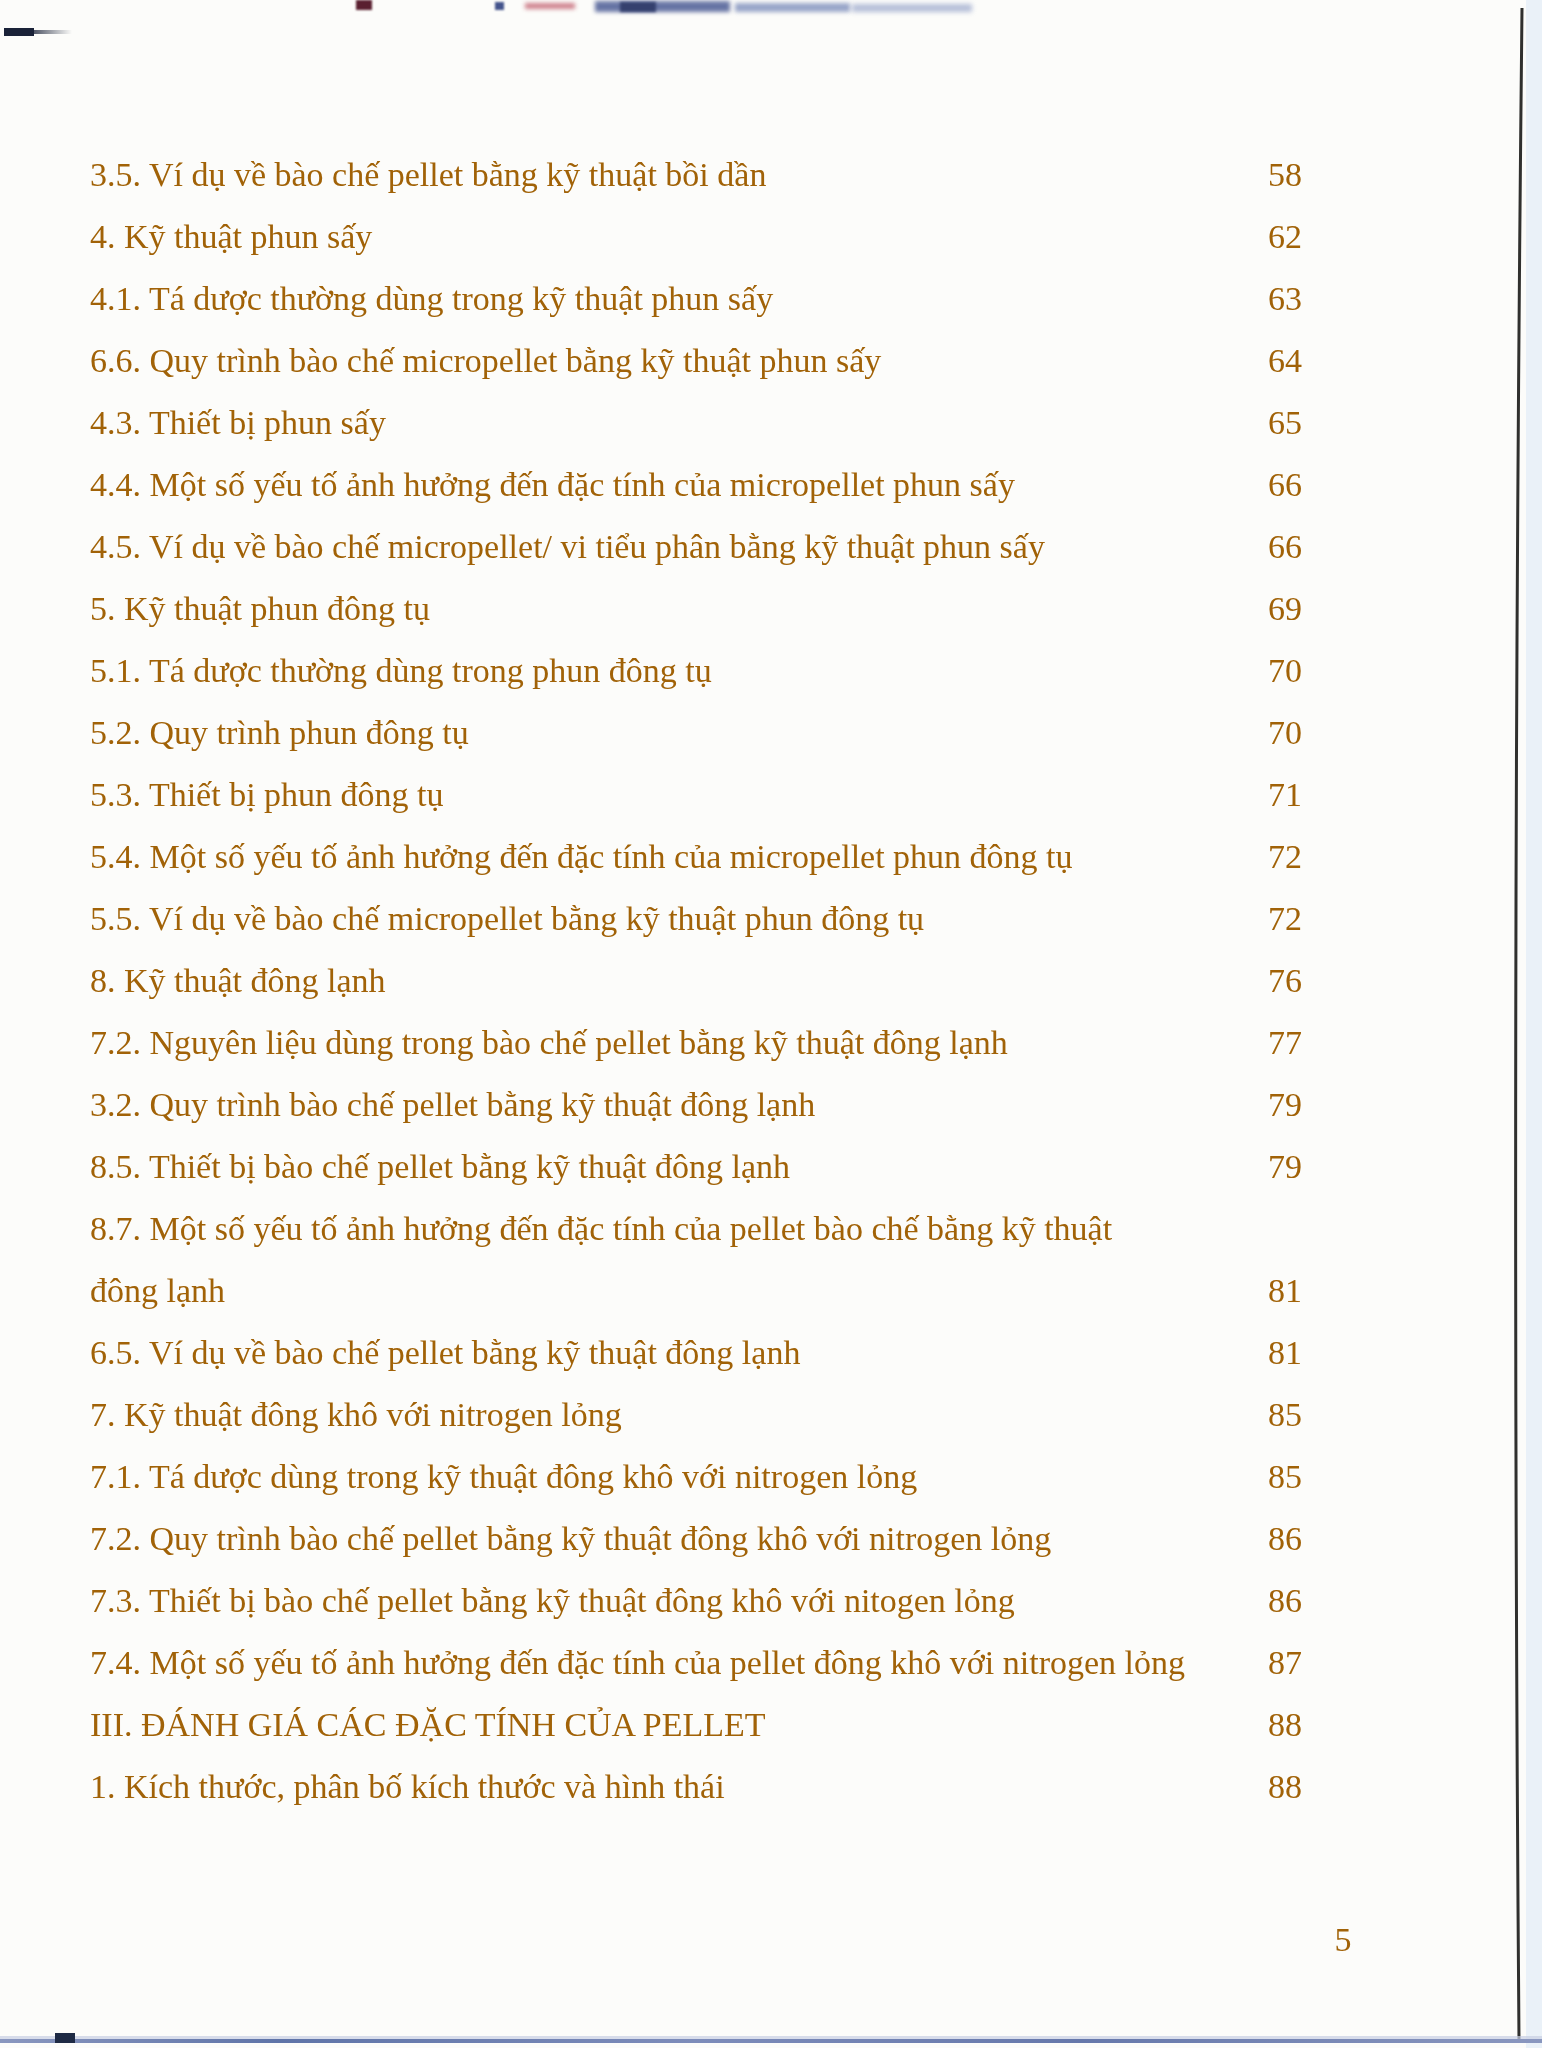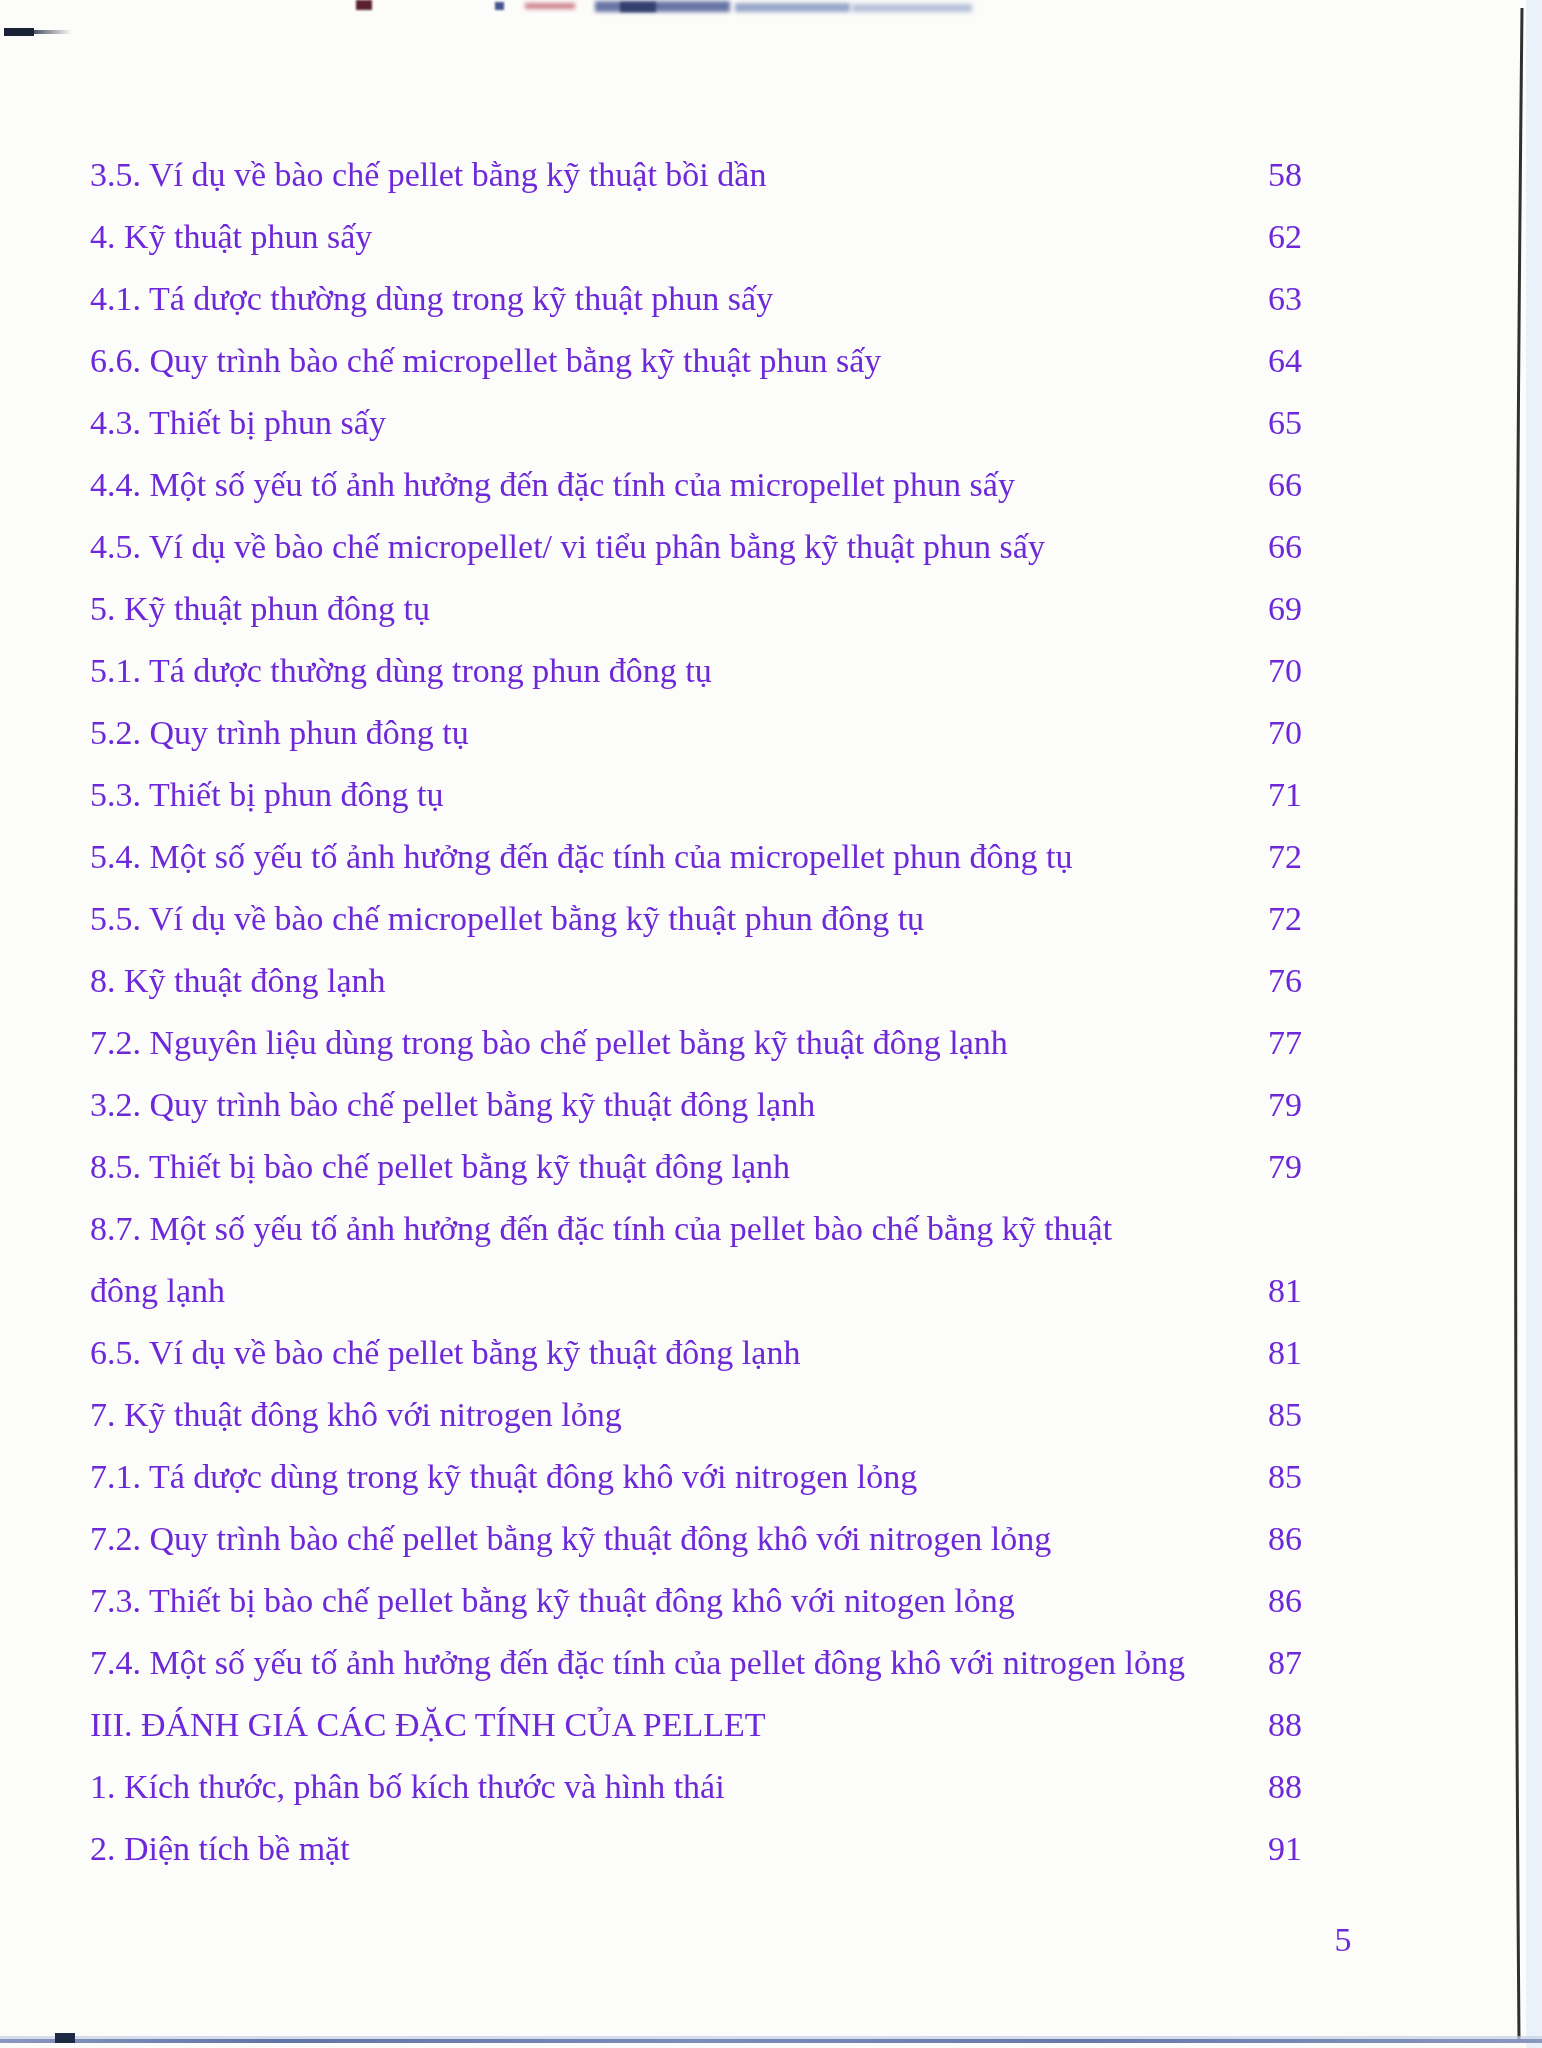--- a/index.html
+++ b/index.html
@@ -2,21 +2,21 @@
 <html><head>
 <meta charset="utf-8">
 <style>
   html,body { margin:0; padding:0; background:#ffffff; }
   .page {
     position:relative;
     width:1542px; height:2048px;
     background:#fcfcfa;
     overflow:hidden;
     font-family:"Liberation Serif","DejaVu Serif",serif;
-    color:#6d28d9;
+    color:#a16207;
   }
   
   .toc {
     position:absolute; left:90px; top:144px; width:1250px;
   }
   .toc-row {
     display:flex; align-items:flex-end;
     font-size:34px; line-height:62px;
   }
   .toc-title { flex:1 1 auto; white-space:pre-line; padding-right:16px; }
@@ -202,24 +202,20 @@
   <div class="toc-row">
     <span class="toc-title">III. ĐÁNH GIÁ CÁC ĐẶC TÍNH CỦA PELLET</span>
     <span class="toc-page">88</span>
   </div>
 
   <div class="toc-row">
     <span class="toc-title">1. Kích thước, phân bố kích thước và hình thái</span>
     <span class="toc-page">88</span>
   </div>
 
-  <div class="toc-row">
-    <span class="toc-title">2. Diện tích bề mặt</span>
-    <span class="toc-page">91</span>
-  </div>
 </div>
 
   <div class="footer-num">5</div>
 
   <svg class="edge-line-svg" width="16" height="2048" viewBox="0 0 16 2048">
     <path d="M12,8 Q1,1030 9,2040" stroke="#1e1e1c" stroke-width="3" fill="none" opacity="0.92"></path>
   </svg>
   <div class="right-tint"></div>
 
   <div class="bottom-line-soft"></div>

